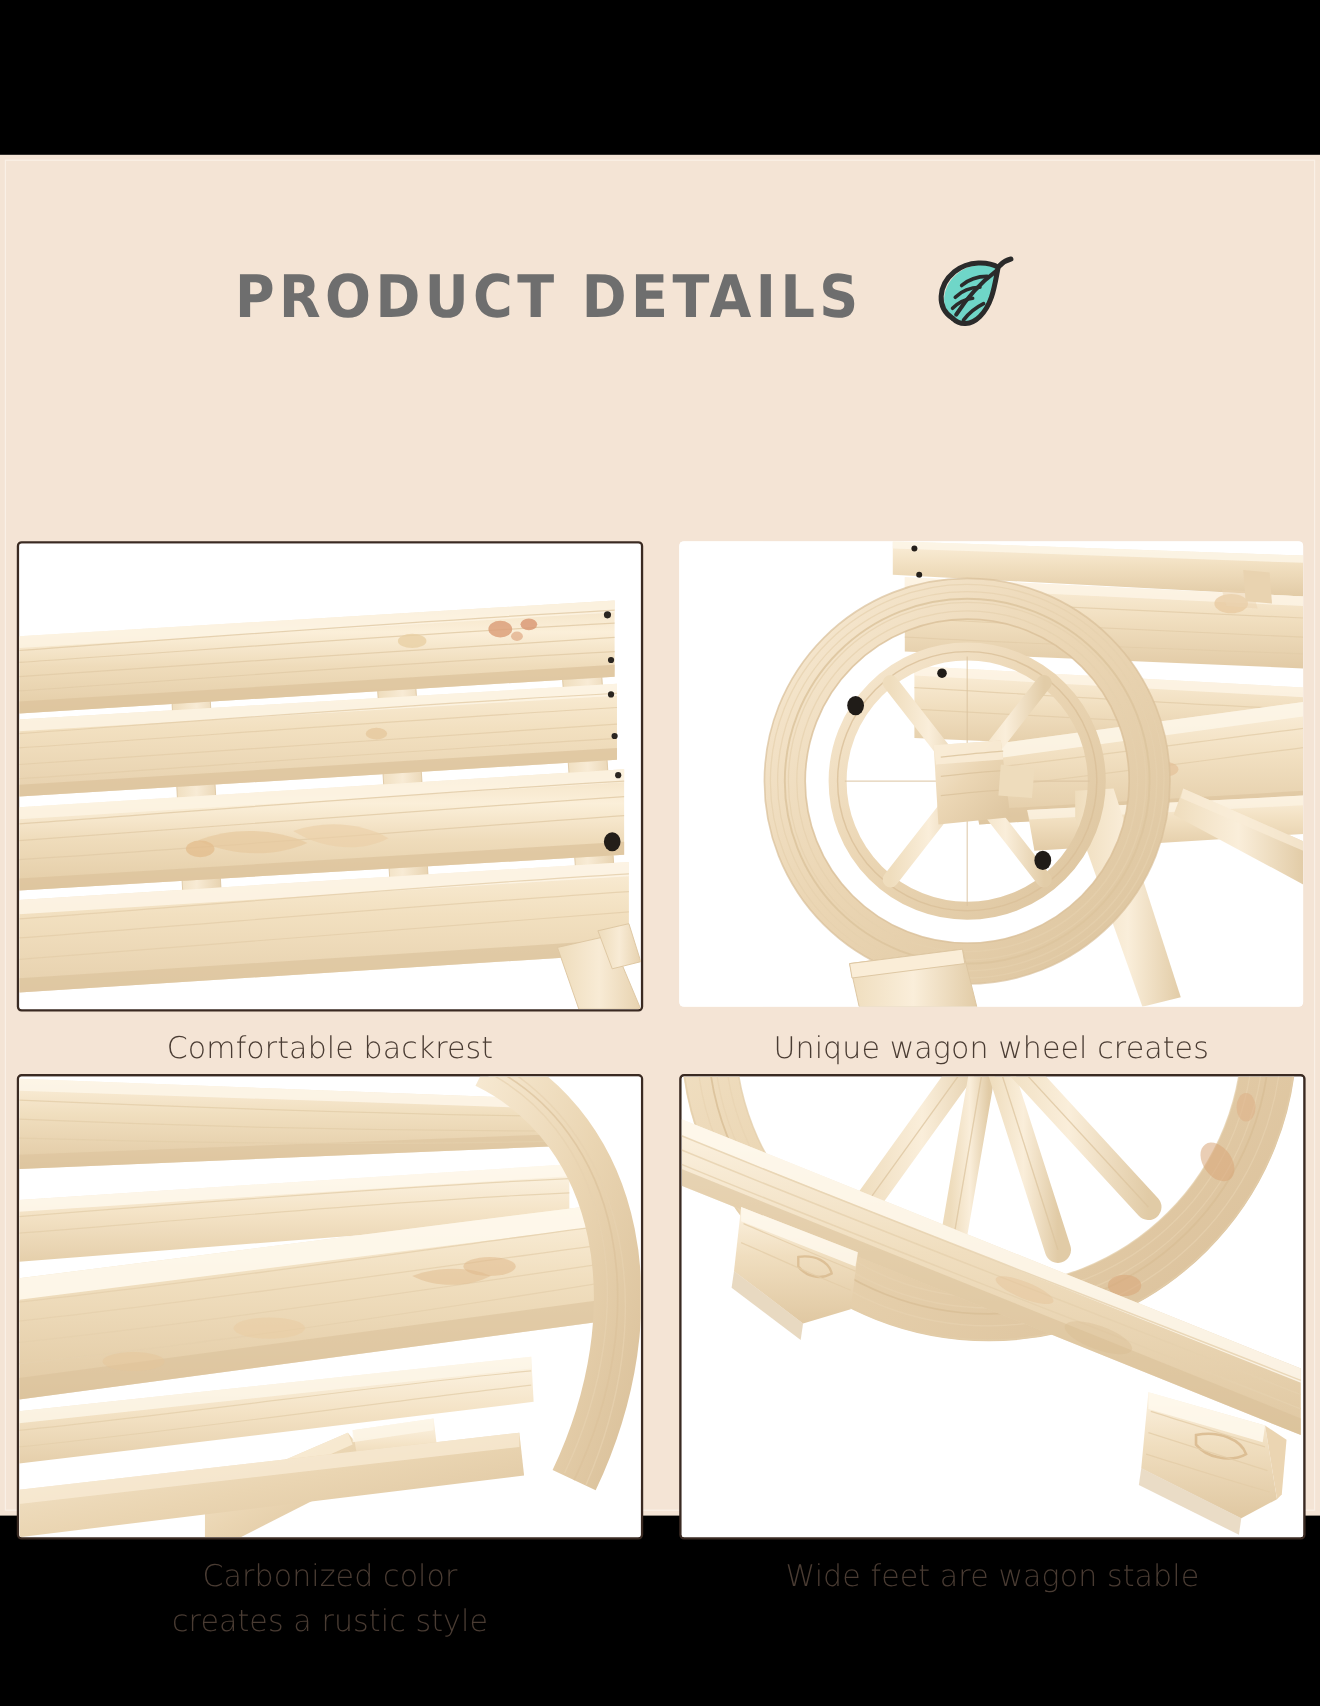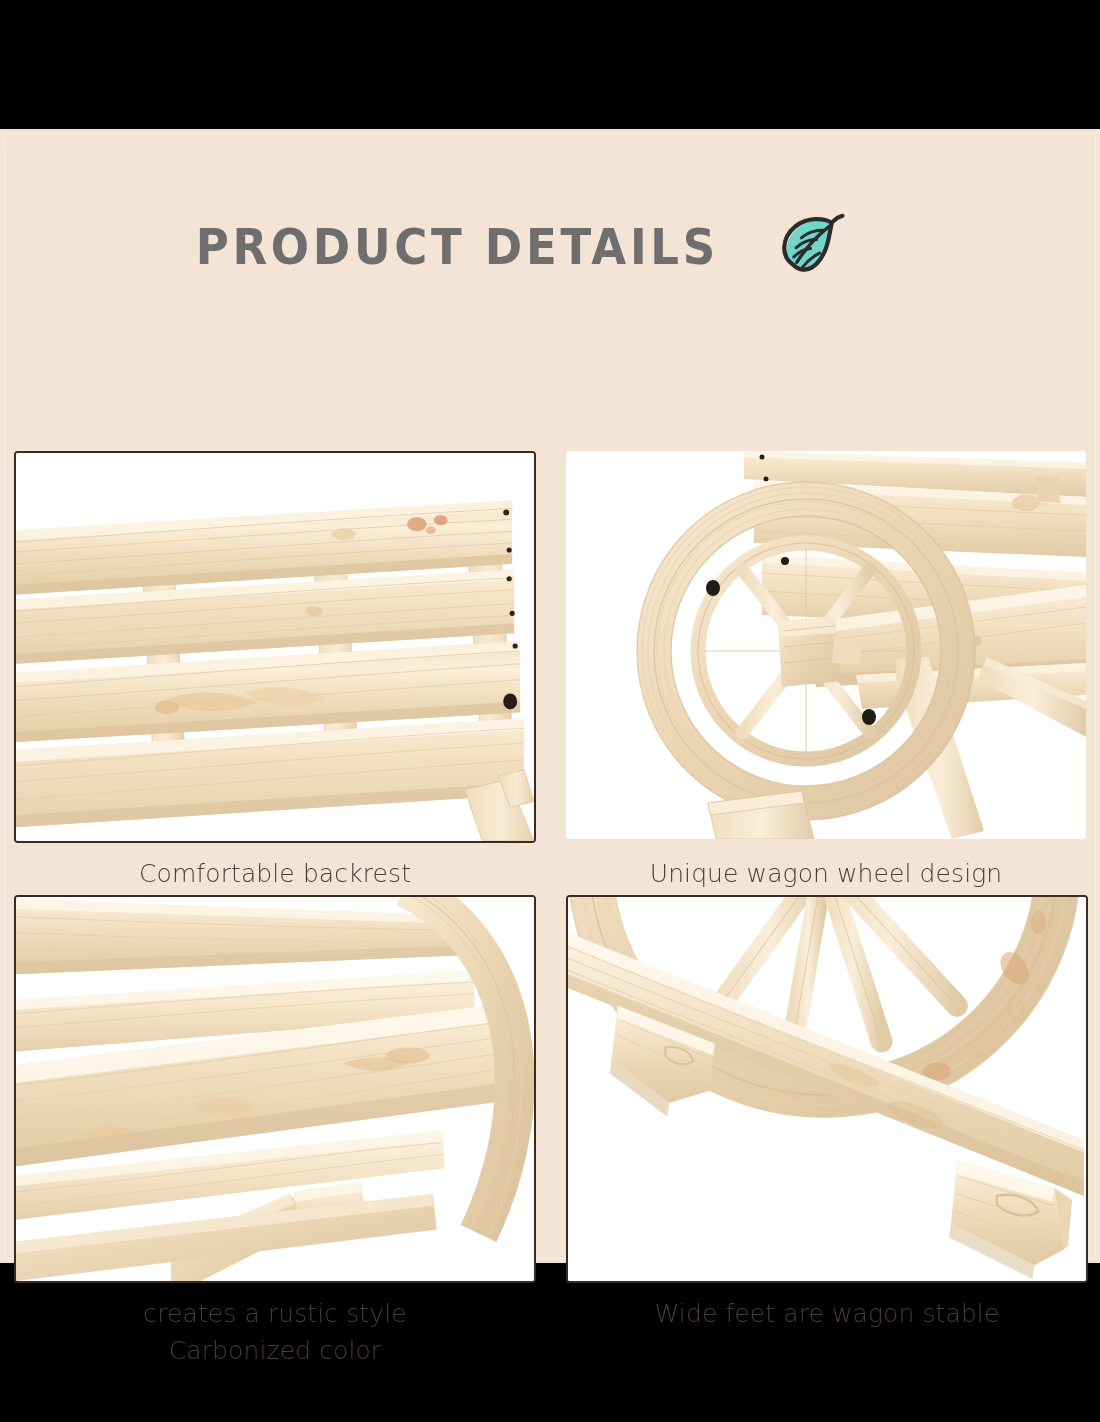--- a/index.html
+++ b/index.html
@@ -379,21 +379,21 @@
             <ellipse cx="219" cy="110" rx="4" ry="4" fill="#201C18"></ellipse>
             <ellipse cx="303" cy="266" rx="7" ry="8" fill="#201C18"></ellipse>
 
             <g fill="url(#w2spoke)" stroke="#DDC6A1" stroke-width="0.8">
               <polygon points="142,352 236,340 248,388 150,388"></polygon>
               <polygon points="142,352 236,340 238,352 144,364" fill="#FAEDD7"></polygon>
             </g>
           </svg>
         </div>
         <div class="panel-caption">
-          <span class="cap-line">Unique wagon wheel design</span>
+          <span class="cap-line">Unique wagon wheel creates</span>
         </div>
       </div>
 
       <div class="panel" id="panel-3">
         <div class="panel-frame bordered">
           <svg class="panel-art" viewBox="0 0 522 388" preserveAspectRatio="none">
             <defs>
               <linearGradient id="w3a" x1="0" y1="0" x2="0" y2="1">
                 <stop offset="0%" stop-color="#FBEFDA"></stop>
                 <stop offset="40%" stop-color="#F0DEBE"></stop>
@@ -475,22 +475,22 @@
               <polygon points="280,298 348,288 348,298 280,308" fill="#FDF6E9" opacity="0.8"></polygon>
             </g>
 
             <g>
               <polygon points="0,348 420,300 424,336 0,388" fill="url(#w3rim)"></polygon>
               <polygon points="0,348 420,300 420,312 0,360" fill="#FAEDD7" opacity="0.7"></polygon>
             </g>
           </svg>
         </div>
         <div class="panel-caption">
+          <span class="cap-line">Carbonized color</span>
           <span class="cap-line">creates a rustic style</span>
-          <span class="cap-line">Carbonized color</span>
         </div>
       </div>
 
       <div class="panel" id="panel-4">
         <div class="panel-frame bordered">
           <svg class="panel-art" viewBox="0 0 522 388" preserveAspectRatio="none">
             <defs>
               <linearGradient id="w4rim" x1="0" y1="0" x2="1" y2="1">
                 <stop offset="0%" stop-color="#F7E9D2"></stop>
                 <stop offset="45%" stop-color="#EAD5B2"></stop>

